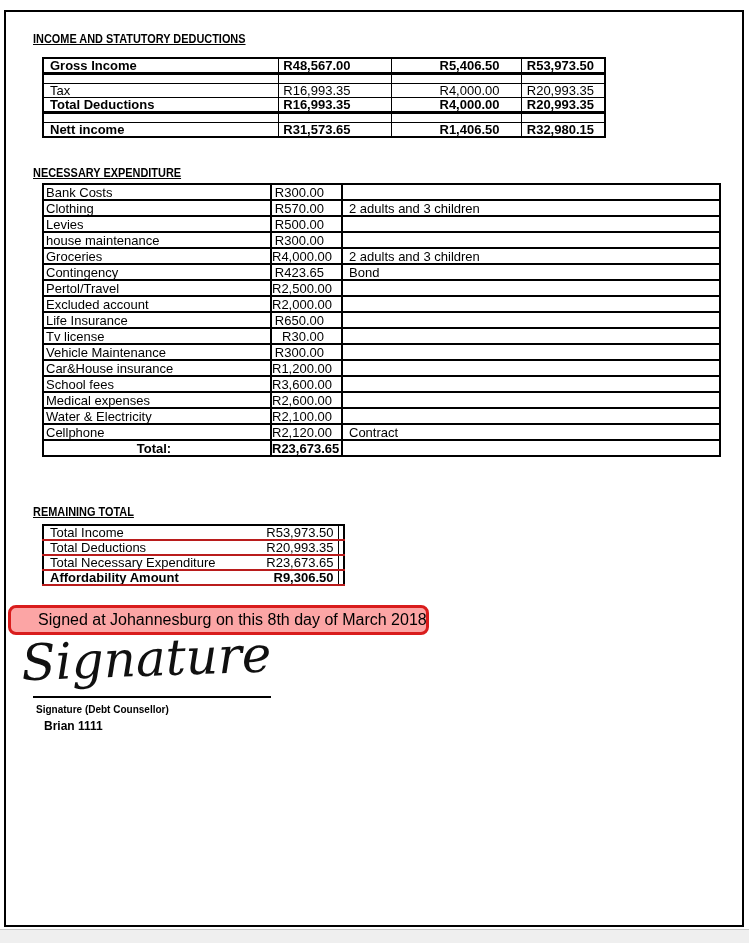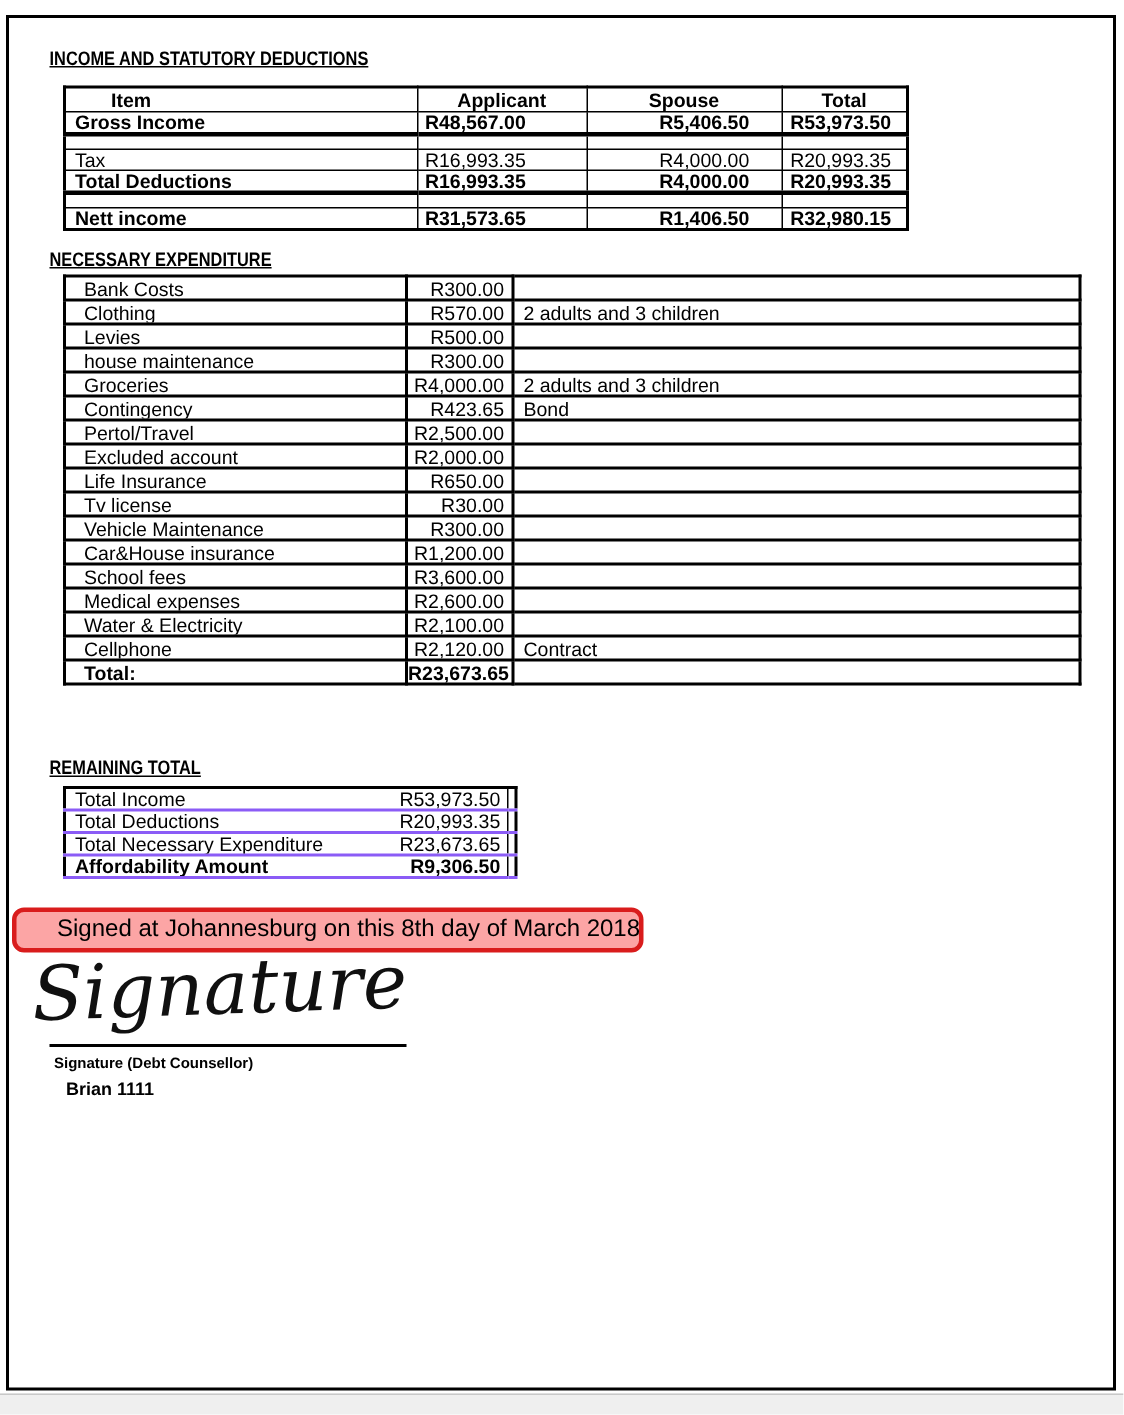--- a/index.html
+++ b/index.html
@@ -40,29 +40,29 @@
   .inc td.a { text-align:right; padding-right:40px; }
   .inc td.s { text-align:right; padding-right:22px;padding-left:48px; }
   .inc td.t { text-align:right; padding-right:10px; }
   .inc tr.bold td { font-weight:bold;margin-left:17px; }
   .inc tr.thick td { border-bottom-width:3px; }
   .inc tr.blank td { height:8px; }
 
   
   .exp { left:42px; top:183px; width:677px; border:2px solid #000; }
   .exp td { border:2px solid #000; height:14px; }
-  .exp td.n { padding-left:12px; }
-  .exp td.amt { text-align:right; padding-right:5px; }
+  .exp td.n { padding-left:2px; }
+  .exp td.amt { text-align:right; padding-right:17px; }
   .exp td.note { padding-left:6px; }
   .exp tr.total td { font-weight:bold; }
-  .exp tr.total td.n { text-align:left; padding-right:8px; }
+  .exp tr.total td.n { text-align:center; padding-right:8px; }
 
   
   .rem { left:42px; top:524px; width:301px; border:2px solid #000; }
-  .rem td { height:13px; border-bottom:2px solid #8b5cf6; }
+  .rem td { height:13px; border-bottom:2px solid #b91c1c; }
   .rem td.n { padding-left:6px; }
   .rem td.v { text-align:right; padding-right:4px; border-right:1px solid #000; }
   .rem tr.bold td { font-weight:bold; }
 
   .signed-box {
     position:absolute; left:8px; top:605px; width:388px; height:24px;
     border:3px solid #d91c1c; border-radius:8px;
     font-size:16px; font-weight:normal; line-height:24px; padding-left:27px;
     white-space:nowrap; background:#fca5a5;
   }
@@ -79,26 +79,20 @@
 <span class="sec-title t1">INCOME AND STATUTORY DEDUCTIONS</span>
 
 <table class="inc">
   <colgroup>
       <col style="width:235px">
       <col style="width:113px">
       <col style="width:130px">
       <col style="width:84px">
     </colgroup>
   <tbody>
-      <tr class="hdr">
-    <td class="l">Item</td>
-    <td>Applicant</td>
-    <td>Spouse</td>
-    <td>Total</td>
-  </tr>
   <tr class="bold thick">
     <td class="l">Gross Income</td>
     <td class="a">R48,567.00</td>
     <td class="s">R5,406.50</td>
     <td class="t">R53,973.50</td>
   </tr>
   <tr class="blank">
     <td class="l"></td>
         <td class="a"></td>
         <td class="s"></td>

